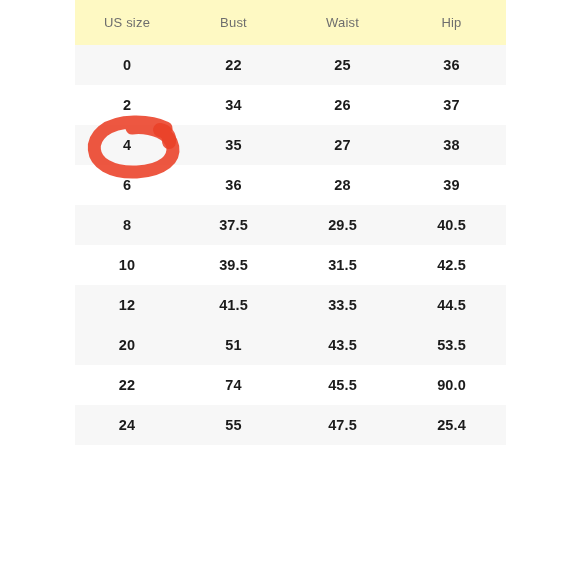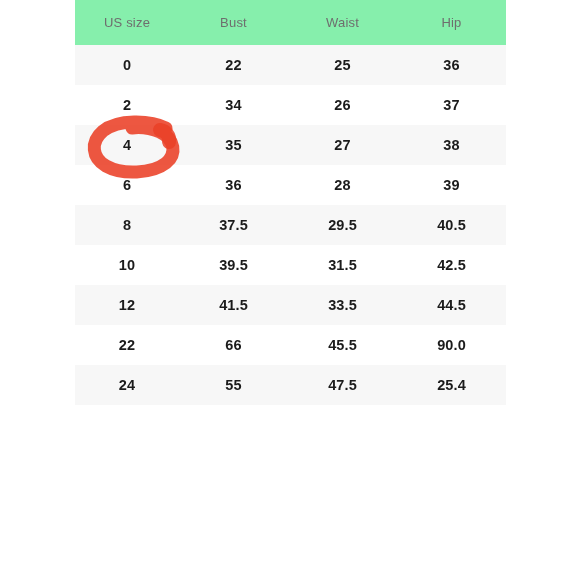--- a/index.html
+++ b/index.html
@@ -39,21 +39,21 @@
 
   thead th {
     height: 45px;
     padding: 0;
     text-align: center;
     vertical-align: middle;
     font-size: 13px;
     font-weight: 400;
     color: #6e6e6e;
     letter-spacing: 0.2px;
-    background: #86efac;
+    background: #fef9c3;
   }
 
   tbody td {
     height: 40px;
     padding: 0;
     text-align: center;
     vertical-align: middle;
     font-size: 14.5px;
     font-weight: 700;
     color: #1b1b1b;
@@ -133,23 +133,29 @@
           <td>39.5</td>
           <td>31.5</td>
           <td>42.5</td>
         </tr>
         <tr class="stripe">
           <td>12</td>
           <td>41.5</td>
           <td>33.5</td>
           <td>44.5</td>
         </tr>
+        <tr class="stripe">
+          <td>20</td>
+          <td>51</td>
+          <td>43.5</td>
+          <td>53.5</td>
+        </tr>
         <tr class="plain">
           <td>22</td>
-          <td>66</td>
+          <td>74</td>
           <td>45.5</td>
           <td>90.0</td>
         </tr>
         <tr class="stripe">
           <td>24</td>
           <td>55</td>
           <td>47.5</td>
           <td>25.4</td>
         </tr>
       </tbody>

